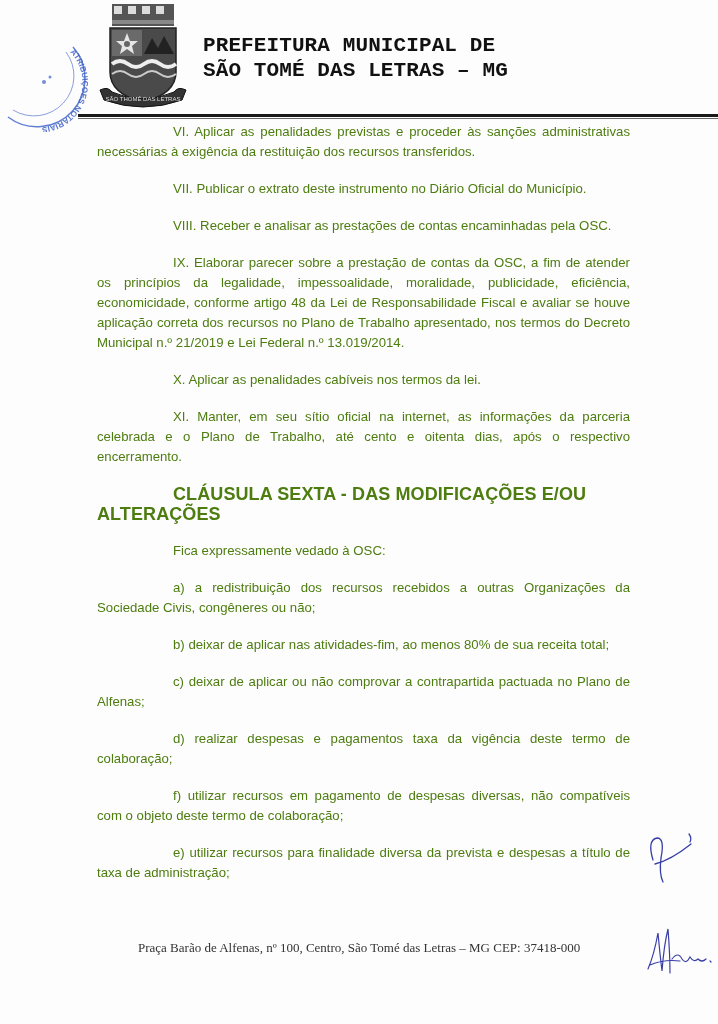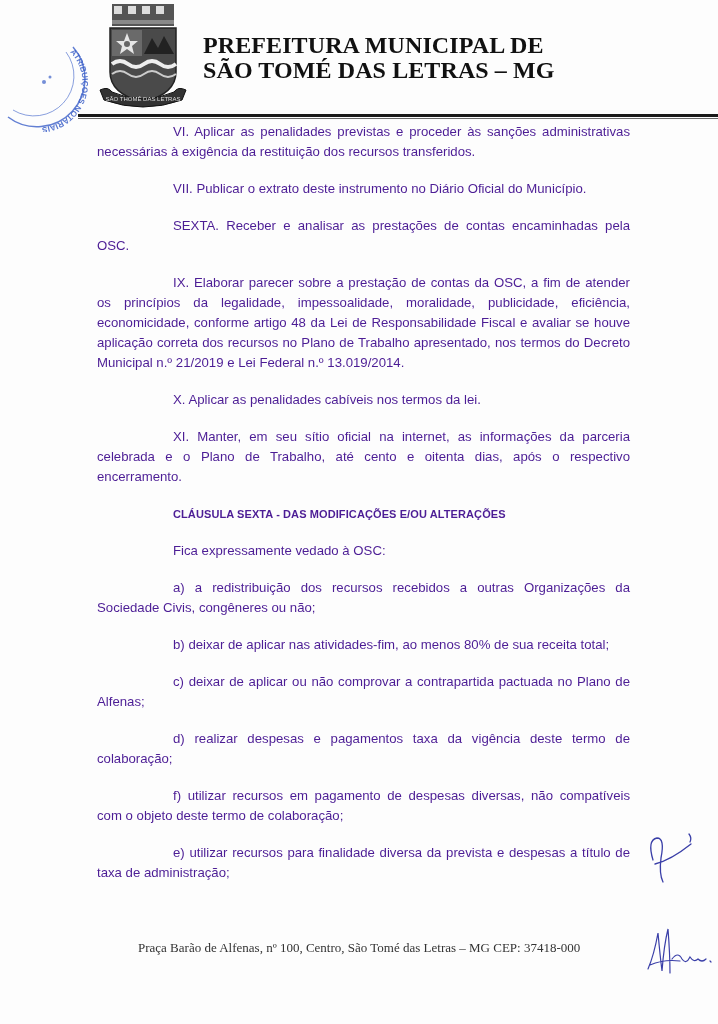--- a/index.html
+++ b/index.html
@@ -16,47 +16,47 @@
       font-family: "Liberation Sans", sans-serif;
     }
     .page { position: absolute; inset: 0; background: #fdfdfd; }
 
     
     .header { position: absolute; left: 0; top: 0; width: 718px; height: 125px; }
     .crest { position: absolute; left: 98px; top: 2px; width: 90px; height: 110px; }
     .stamp { position: absolute; left: -22px; top: 22px; width: 110px; height: 110px; }
     .title-block {
       position: absolute; left: 203px; top: 33px;
-      font-family: Liberation Serif, serif;
+      font-family: Liberation Mono, monospace;
       font-weight: bold; color: #111111;
-      font-size: 24px; line-height: 25px; letter-spacing: 0.1px;
+      font-size: 21px; line-height: 25px; letter-spacing: 0.1px;
     }
     .title-line { display: block; white-space: nowrap; }
     .rule {
       position: absolute; left: 78px; top: 114px; width: 640px; height: 3px;
       background: #1a1a1a;
     }
     .rule2 {
       position: absolute; left: 78px; top: 118px; width: 640px; height: 1px;
       background: #6a6a6a;
     }
 
     
     .content {
       position: absolute; left: 97px; top: 122px; width: 533px;
-      font-size: 13.2px; line-height: 20px; color: #4c1d95;
+      font-size: 13.2px; line-height: 20px; color: #4d7c0f;
     }
     .para {
       text-align: justify;
       text-indent: 76px;
       margin: 0 0 17px 0;
     }
     .heading {
       font-weight: bold; text-indent: 76px; margin: 16px 0 17px 0;
-      font-size: 11px; letter-spacing: 0.1px;
+      font-size: 18px; letter-spacing: 0.1px;
     }
 
     
     .footer {
       position: absolute; left: 138px; top: 940px;
       font-family: "Liberation Serif", serif;
       font-size: 13px; color: #333333; white-space: nowrap;
     }
     .signature { position: absolute; }
     .sig1 { left: 645px; top: 830px; width: 55px; height: 60px; }
@@ -106,21 +106,21 @@
       <span class="title-line">SÃO TOMÉ DAS LETRAS – MG</span>
     </div>
 
     <div class="rule"></div>
     <div class="rule2"></div>
   </div>
 
   <div class="content">
     <p class="para">VI. Aplicar as penalidades previstas e proceder às sanções administrativas necessárias à exigência da restituição dos recursos transferidos.</p>
     <p class="para">VII. Publicar o extrato deste instrumento no Diário Oficial do Município.</p>
-    <p class="para">SEXTA. Receber e analisar as prestações de contas encaminhadas pela OSC.</p>
+    <p class="para">VIII. Receber e analisar as prestações de contas encaminhadas pela OSC.</p>
     <p class="para">IX. Elaborar parecer sobre a prestação de contas da OSC, a fim de atender os princípios da legalidade, impessoalidade, moralidade, publicidade, eficiência, economicidade, conforme artigo 48 da Lei de Responsabilidade Fiscal e avaliar se houve aplicação correta dos recursos no Plano de Trabalho apresentado, nos termos do Decreto Municipal n.º 21/2019 e Lei Federal n.º 13.019/2014.</p>
     <p class="para">X. Aplicar as penalidades cabíveis nos termos da lei.</p>
     <p class="para">XI. Manter, em seu sítio oficial na internet, as informações da parceria celebrada e o Plano de Trabalho, até cento e oitenta dias, após o respectivo encerramento.</p>
 
     <p class="heading">CLÁUSULA SEXTA - DAS MODIFICAÇÕES E/OU ALTERAÇÕES</p>
     <p class="para">Fica expressamente vedado à OSC:</p>
 
     <p class="para">a) a redistribuição dos recursos recebidos a outras Organizações da Sociedade Civis, congêneres ou não;</p>
     <p class="para">b) deixar de aplicar nas atividades-fim, ao menos 80% de sua receita total;</p>
     <p class="para">c) deixar de aplicar ou não comprovar a contrapartida pactuada no Plano de Alfenas;</p>

